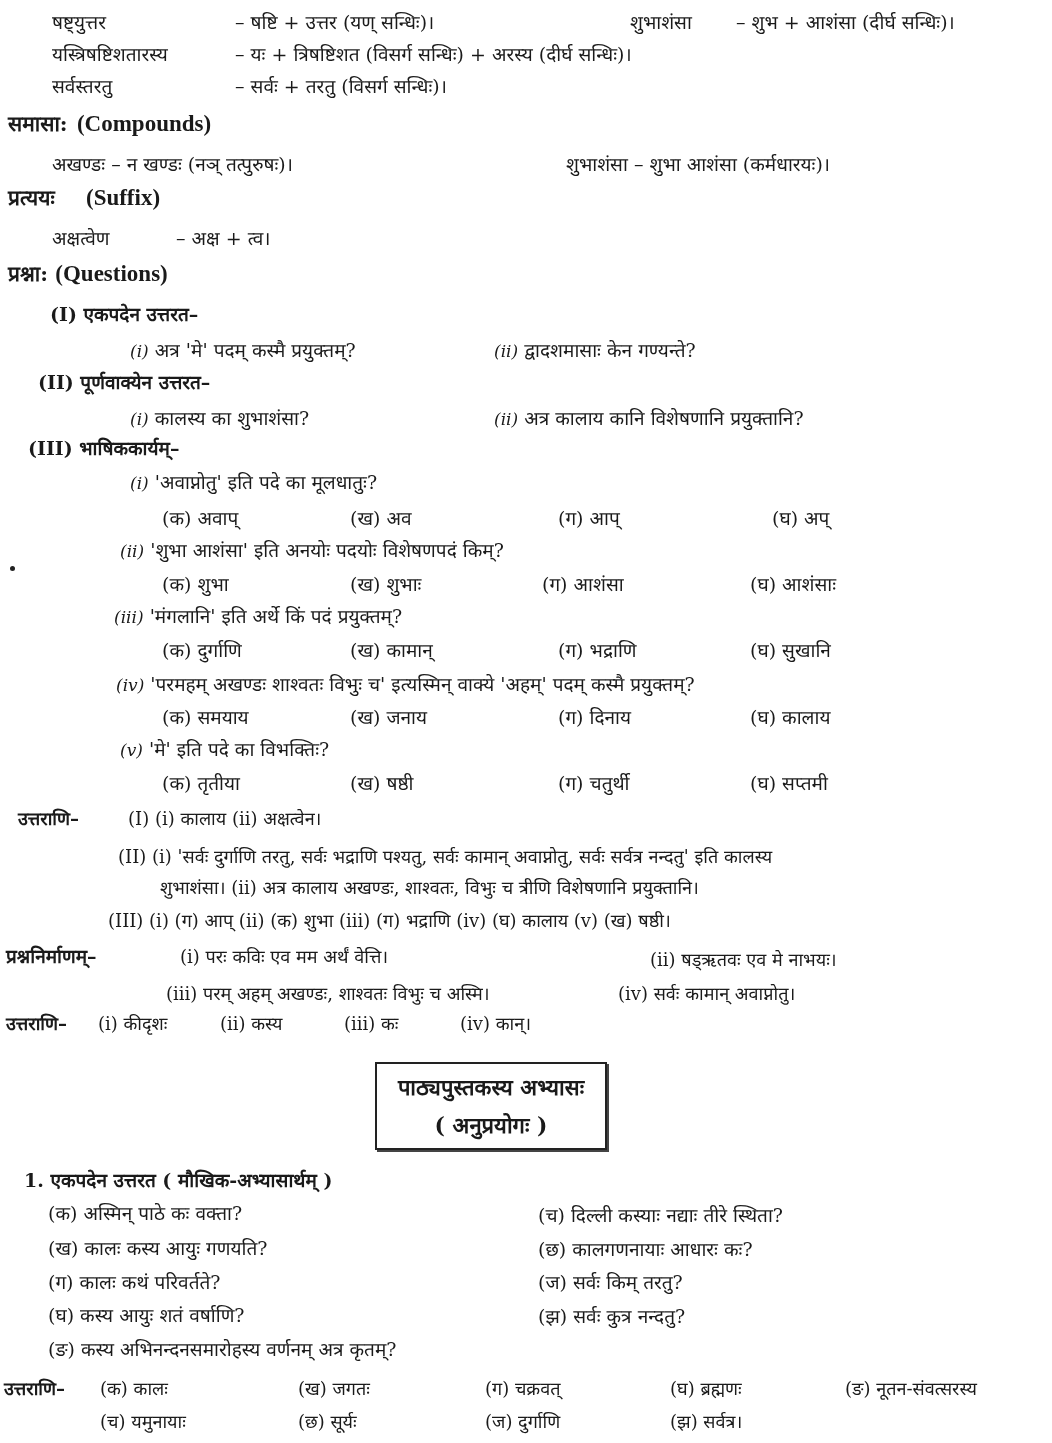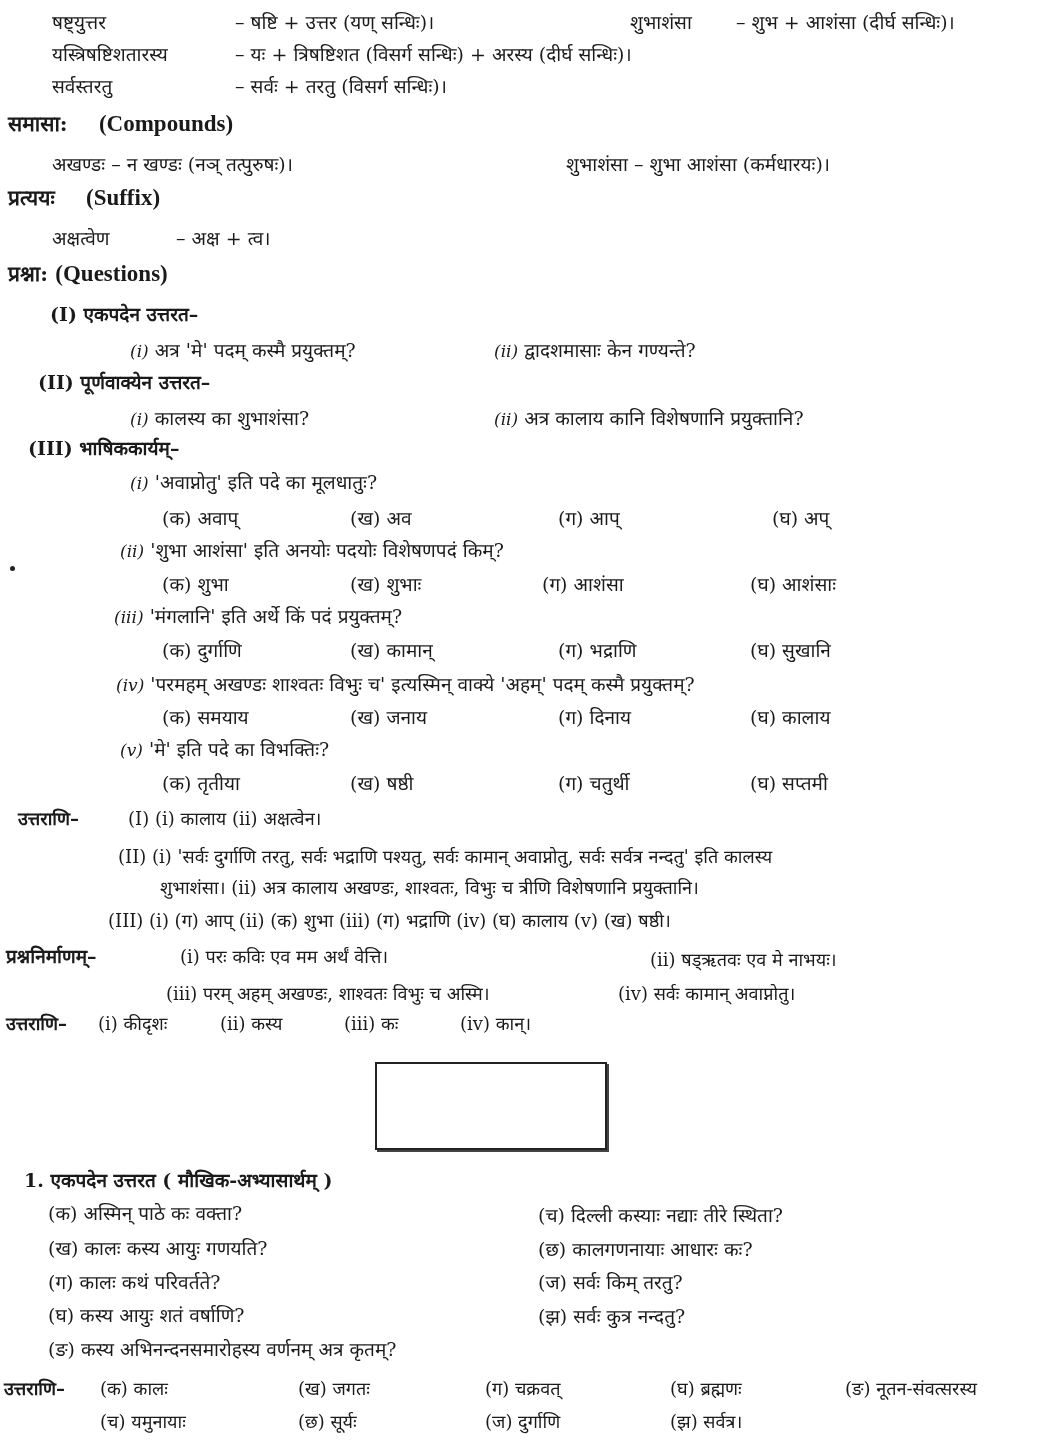--- a/index.html
+++ b/index.html
@@ -29,21 +29,21 @@
 <div class="ln" style="left:235px;top:10px">– षष्टि + उत्तर (यण् सन्धिः)।</div>
 <div class="ln" style="left:630px;top:10px">शुभाशंसा</div>
 <div class="ln" style="left:736px;top:10px">– शुभ + आशंसा (दीर्घ सन्धिः)।</div>
 <div class="ln" style="left:52px;top:42px">यस्त्रिषष्टिशतारस्य</div>
 <div class="ln" style="left:235px;top:42px">– यः  + त्रिषष्टिशत (विसर्ग सन्धिः) + अरस्य (दीर्घ सन्धिः)।</div>
 <div class="ln" style="left:52px;top:74px">सर्वस्तरतु</div>
 <div class="ln" style="left:235px;top:74px">– सर्वः + तरतु (विसर्ग सन्धिः)।</div>
 
 <div class="ln hd" style="left:8px;top:112px">
   <span>समासा:</span>
-  <span class="en" style="margin-left:24px">(Compounds)</span>
+  <span class="en" style="margin-left:2px">(Compounds)</span>
 </div>
 <div class="ln" style="left:52px;top:152px">अखण्डः – न खण्डः (नञ् तत्पुरुषः)।</div>
 <div class="ln" style="left:566px;top:152px">शुभाशंसा –  शुभा  आशंसा  (कर्मधारयः)।</div>
 
 <div class="ln hd" style="left:8px;top:186px">
   <span>प्रत्ययः</span>
   <span class="en" style="margin-left:24px">(Suffix)</span>
 </div>
 <div class="ln" style="left:52px;top:226px">अक्षत्वेण</div>
 <div class="ln" style="left:176px;top:226px">– अक्ष + त्व।</div>
@@ -107,20 +107,22 @@
 <div class="ln sm" style="left:166px;top:982px">(iii) परम् अहम् अखण्डः, शाश्वतः विभुः च अस्मि।</div>
 <div class="ln sm" style="left:618px;top:982px">(iv) सर्वः कामान् अवाप्नोतु।</div>
 
 <div class="ln b sm" style="left:6px;top:1012px">उत्तराणि–</div>
 <div class="ln sm" style="left:98px;top:1012px">(i) कीदृशः</div>
 <div class="ln sm" style="left:220px;top:1012px">(ii) कस्य</div>
 <div class="ln sm" style="left:344px;top:1012px">(iii) कः</div>
 <div class="ln sm" style="left:460px;top:1012px">(iv) कान्।</div>
 
 <div class="box">
+  <div>पाठ्यपुस्तकस्य अभ्यासः</div>
+  <div>( अनुप्रयोगः )</div>
 </div>
 
 <div class="ln b" style="left:24px;top:1168px">1. एकपदेन  उत्तरत  ( मौखिक-अभ्यासार्थम् )</div>
 <div class="ln" style="left:48px;top:1201px">(क)  अस्मिन् पाठे कः वक्ता?</div>
 <div class="ln" style="left:48px;top:1236px">(ख)  कालः कस्य आयुः गणयति?</div>
 <div class="ln" style="left:48px;top:1270px">(ग)  कालः कथं परिवर्तते?</div>
 <div class="ln" style="left:48px;top:1303px">(घ)  कस्य आयुः शतं वर्षाणि?</div>
 <div class="ln" style="left:48px;top:1337px">(ङ)  कस्य अभिनन्दनसमारोहस्य वर्णनम् अत्र कृतम्?</div>
 <div class="ln" style="left:538px;top:1203px">(च)  दिल्ली कस्याः नद्याः तीरे स्थिता?</div>
 <div class="ln" style="left:538px;top:1237px">(छ)  कालगणनायाः आधारः कः?</div>

